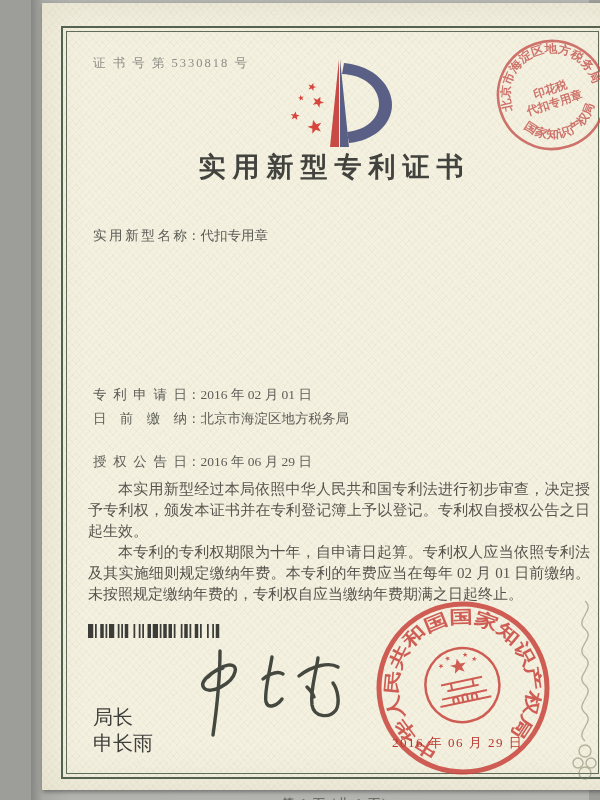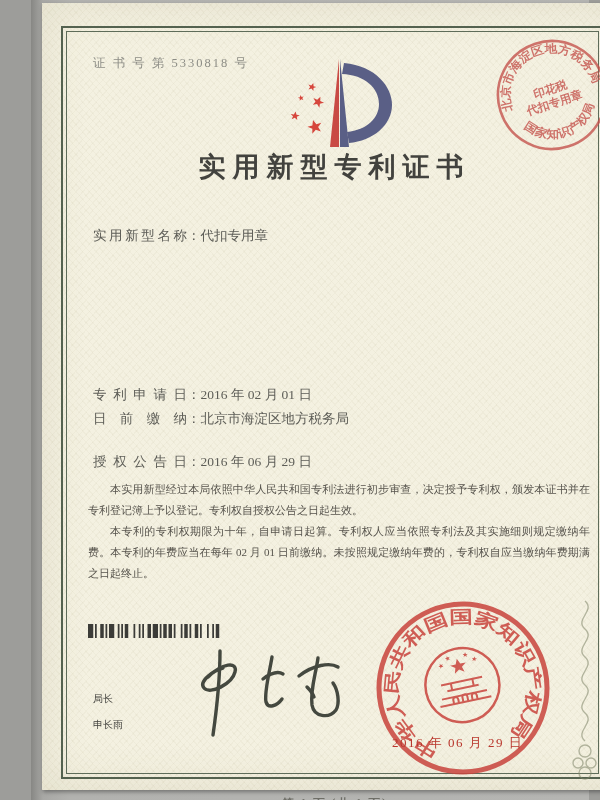--- a/index.html
+++ b/index.html
@@ -37,27 +37,27 @@
     font-size:27px; font-weight:bold; color:#42423e; letter-spacing:7px; text-indent:7px;
   }
 
   .field { position:absolute; left:51px; font-size:13.5px; color:#5d5d57; white-space:nowrap; }
   .field .lbl { display:inline-block; width:94px; text-align:justify; text-align-last:justify; }
   .f0 { top:224px; } .f1 { top:271px; } .f2 { top:318px; }
   .f3 { top:383px; } .f4 { top:407px; } .f5 { top:450px; }
 
   .body-text {
     position:absolute; left:46px; top:476px; width:502px;
-    font-size:11px; line-height:21px; color:#57544d; text-align:justify;
+    font-size:15px; line-height:21px; color:#57544d; text-align:justify;
   }
   .body-text p { margin:0; text-indent:2em; }
 
   .barcode { position:absolute; left:46px; top:621px; }
 
-  .signer { position:absolute; left:51px; top:683px; font-size:10px; color:#3f3f3b; line-height:26px; }
+  .signer { position:absolute; left:51px; top:701px; font-size:20px; color:#3f3f3b; line-height:26px; }
   .signature-svg { position:absolute; left:128px; top:642px; }
 
   .office-seal { position:absolute; left:326px; top:590px; opacity:.86; }
   .seal-date { position:absolute; left:350px; top:731px; font-size:13px; color:#b9362c; letter-spacing:1.5px; z-index:6; white-space:nowrap; }
 
   .footer { position:absolute; left:0; right:0; top:793px; text-align:center; font-size:11.5px; color:#6e6e67; letter-spacing:2px;font-weight:bold; }
 
   .tax-seal { position:absolute; left:448px; top:30px; opacity:.78; }
 
   .ornament { position:absolute; right:29px; top:596px; opacity:.55; }

